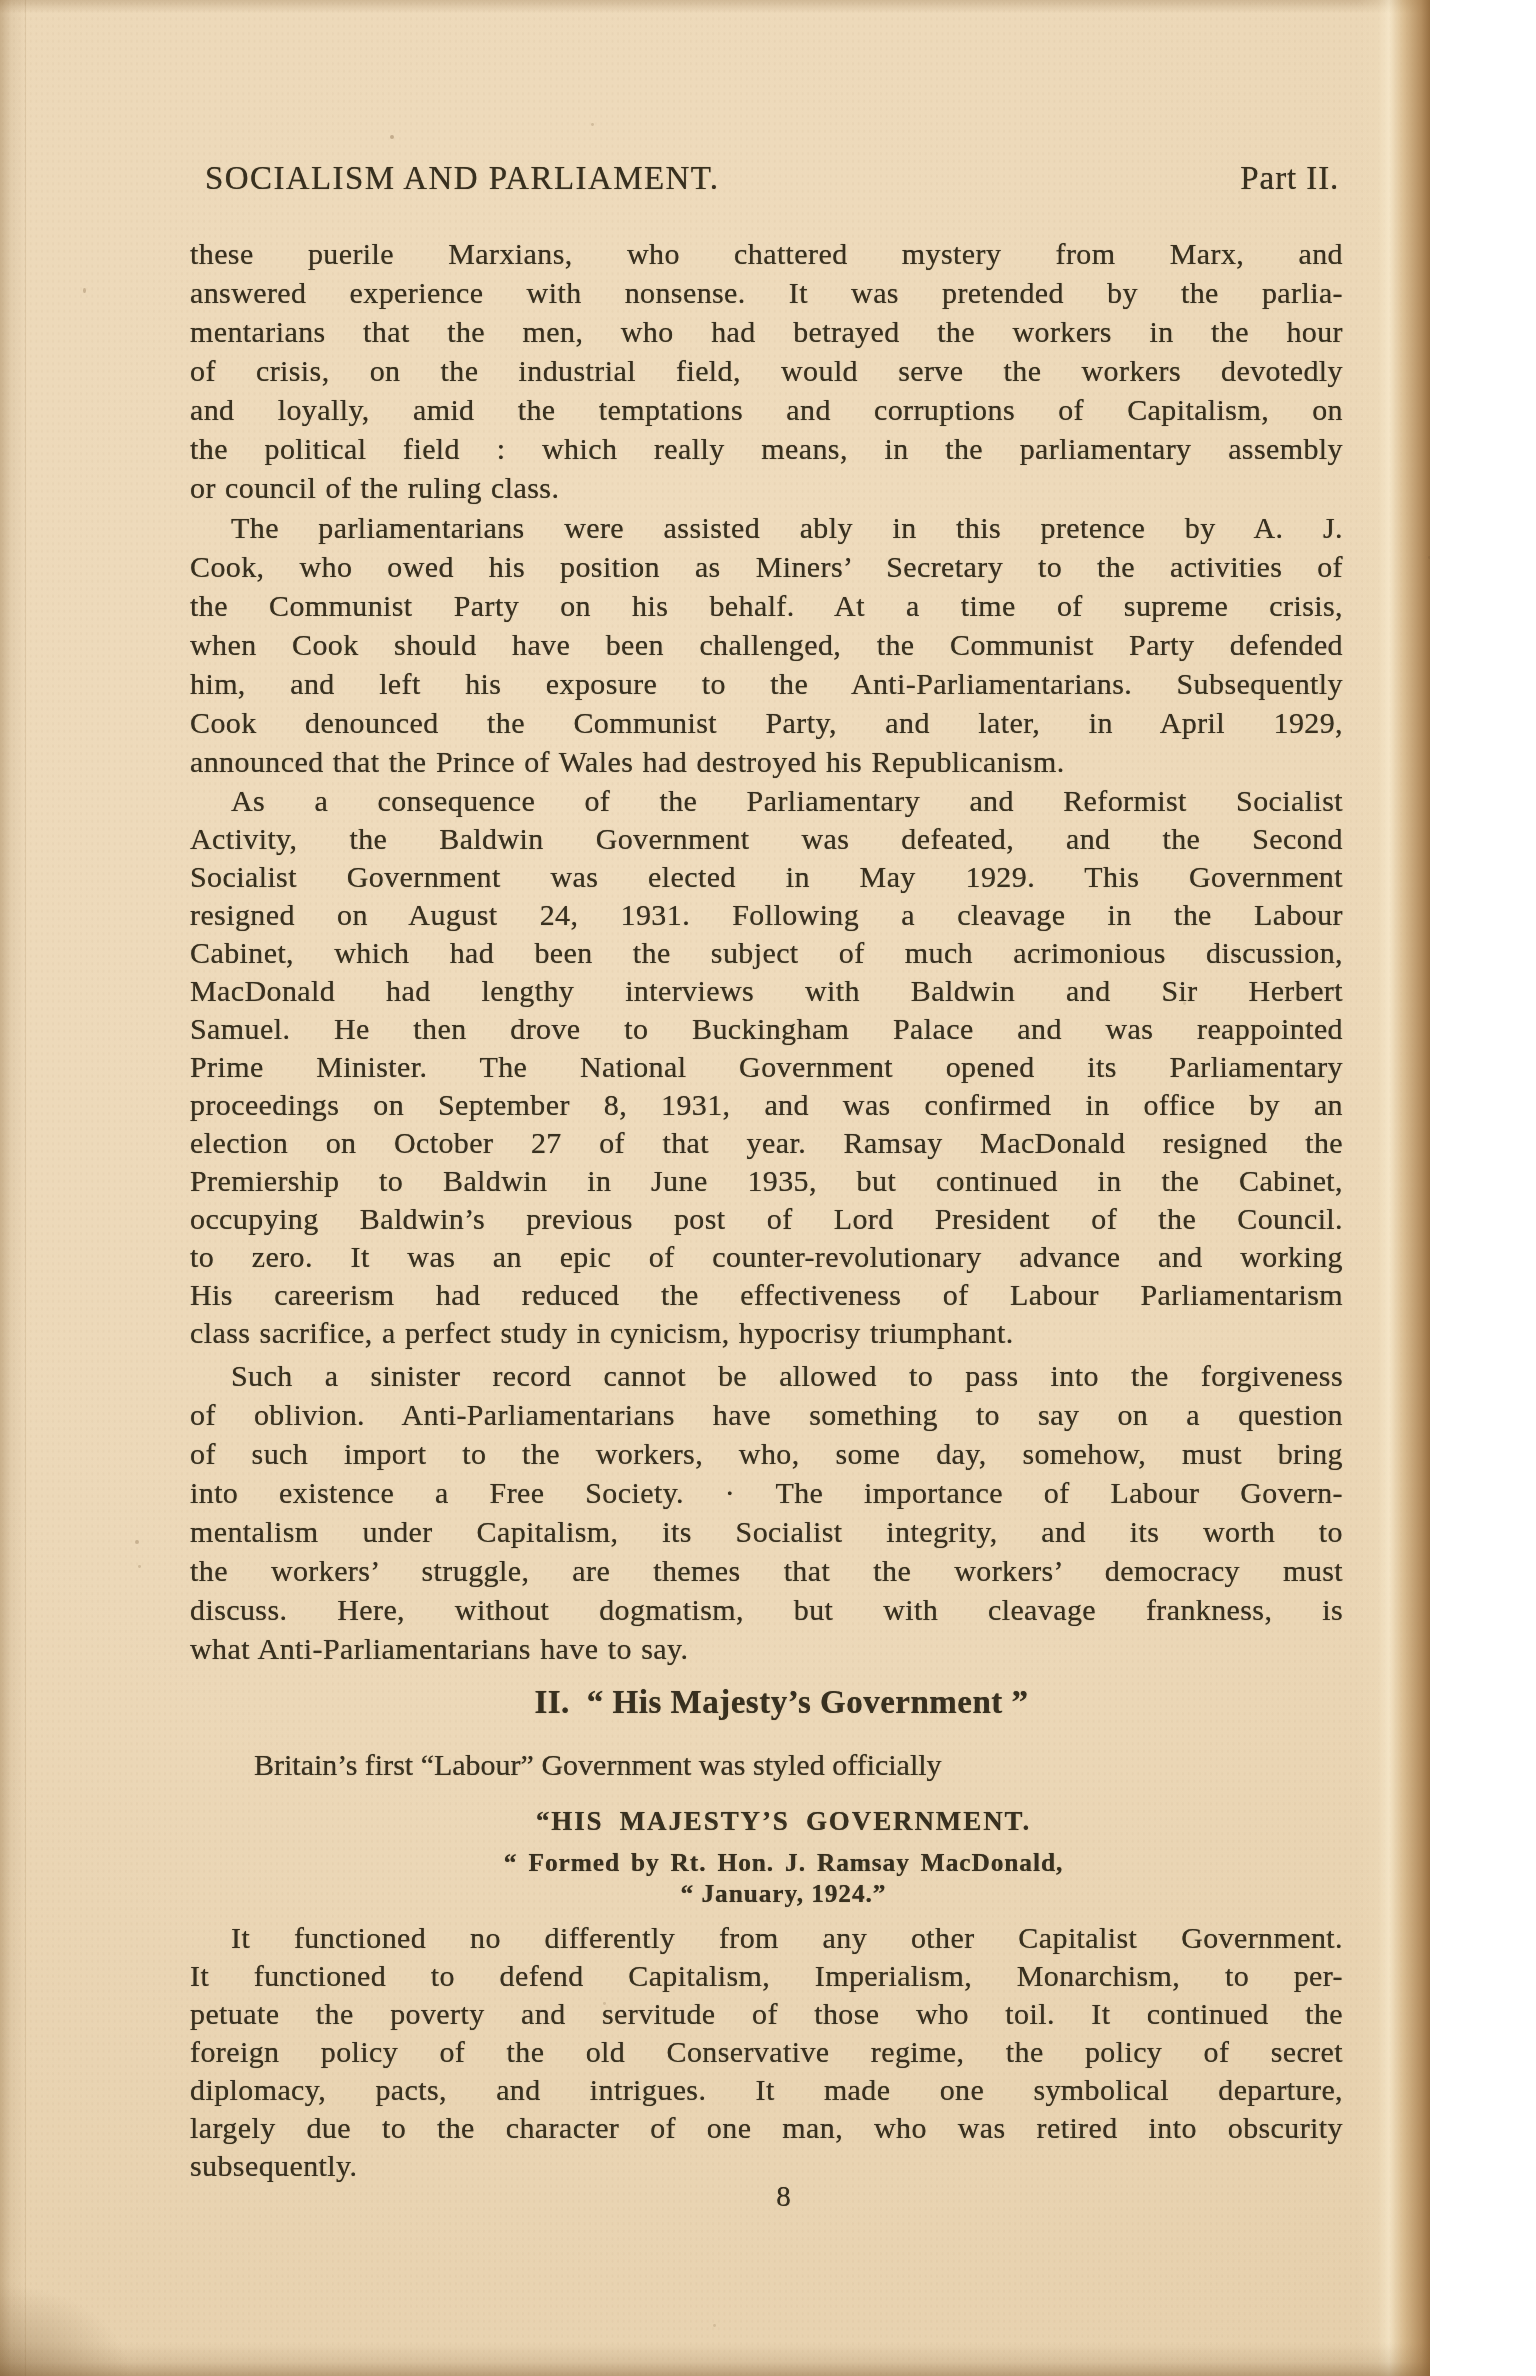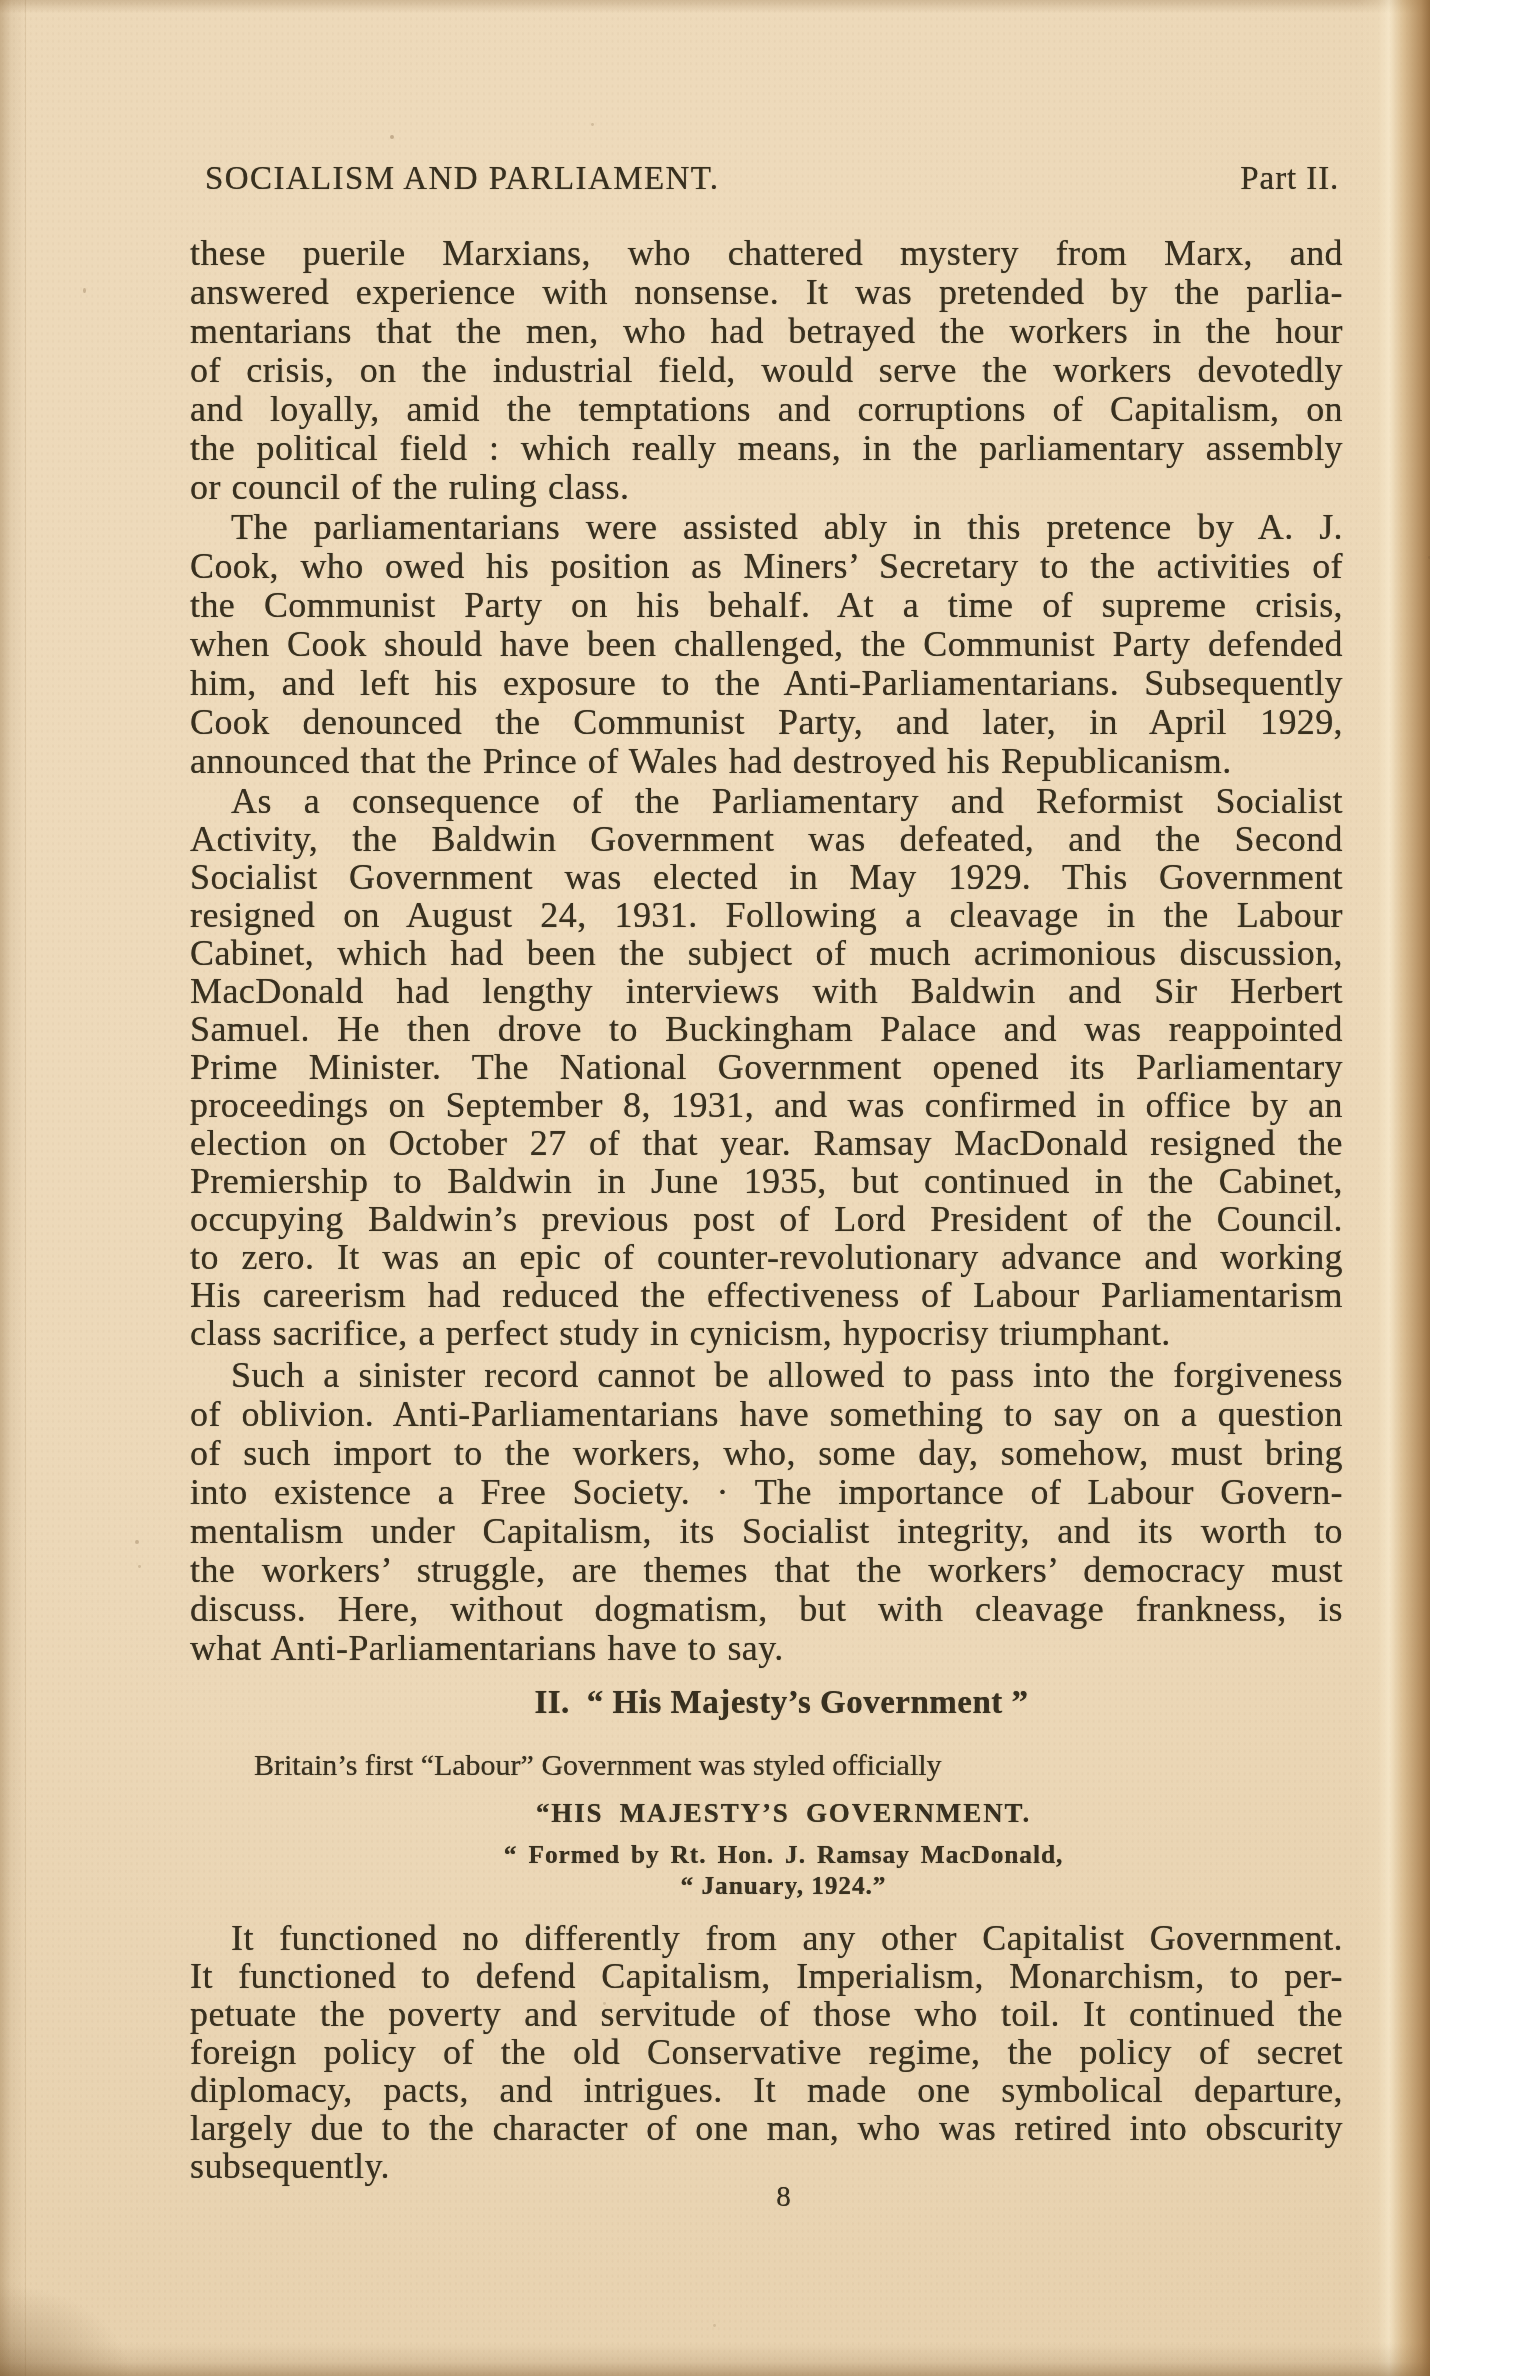--- a/index.html
+++ b/index.html
@@ -40,36 +40,36 @@
 
   
   .ink { text-shadow: 0 0 0.8px rgba(56,48,31,0.75); }
 
   .running-header { position:absolute; top:158px; left:190px; width:1153px;
     height:41px; font-size:33px; line-height:41px; }
   .header-title { position:absolute; left:15px; letter-spacing:1.4px; }
   .header-part  { position:absolute; right:3.8px;  letter-spacing:0.9px; }
 
   .textblock { position:absolute; left:190px; width:1153px;
-    font-size:36px; line-height:39px; letter-spacing:0.4px; word-spacing:1.4px; }
+    font-size:30px; line-height:39px; letter-spacing:0.4px; word-spacing:1.4px; }
   .line { text-align:justify; text-align-last:justify; }
   .line.last { text-align-last:left; }
   .para.indent .line:first-child { text-indent:41px; }
 
   .p1 { top:234px; }
   .p2 { top:508px; }
   .p3 { top:782px; line-height:38px; }
   .p4 { top:1356px; }
   .p5 { top:1919px; line-height:38px; }
 
   .section-heading { position:absolute; top:1682px; left:205px; width:1153px;
     text-align:center; font-size:33px; font-weight:bold; line-height:41px; letter-spacing:0.5px; }
   .intro-line { position:absolute; top:1745px; left:190px; width:1153px;
     font-size:30px; line-height:39px; text-indent:64px; }
-  .proc { position:absolute; left:207px; width:1153px; text-align:center; font-weight:bold; }
+  .proc { position:absolute; left:207px; width:1153px; text-align:center; font-weight:bold;margin-top:8px; }
   .proc-1 { top:1795px; font-size:27px; line-height:36px; letter-spacing:1.9px; word-spacing:7.5px; }
   .proc-2 { top:1837px; font-size:25.4px; line-height:34px; letter-spacing:0.9px; word-spacing:3.8px; }
   .proc-3 { top:1868px; font-size:25.4px; line-height:34px; letter-spacing:0.9px; }
 
   .page-number { position:absolute; top:2177px; left:207px; width:1153px;
     text-align:center; font-size:29px; line-height:38px; }
 </style>
 </head>
 <body>
 

